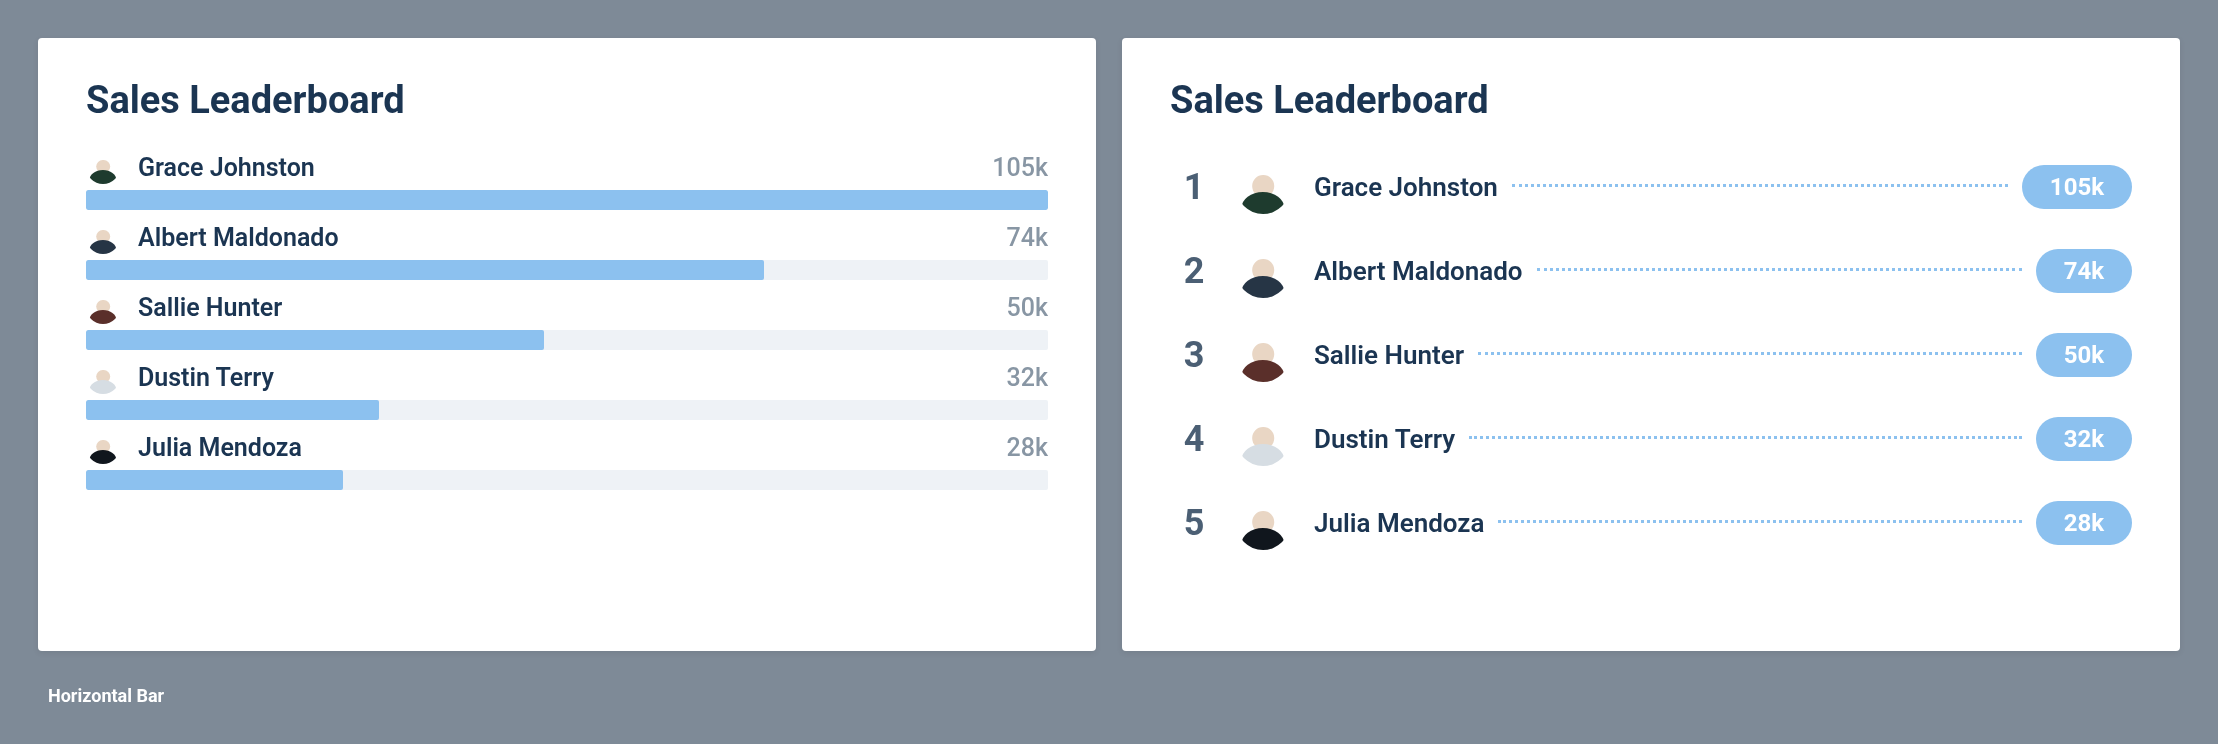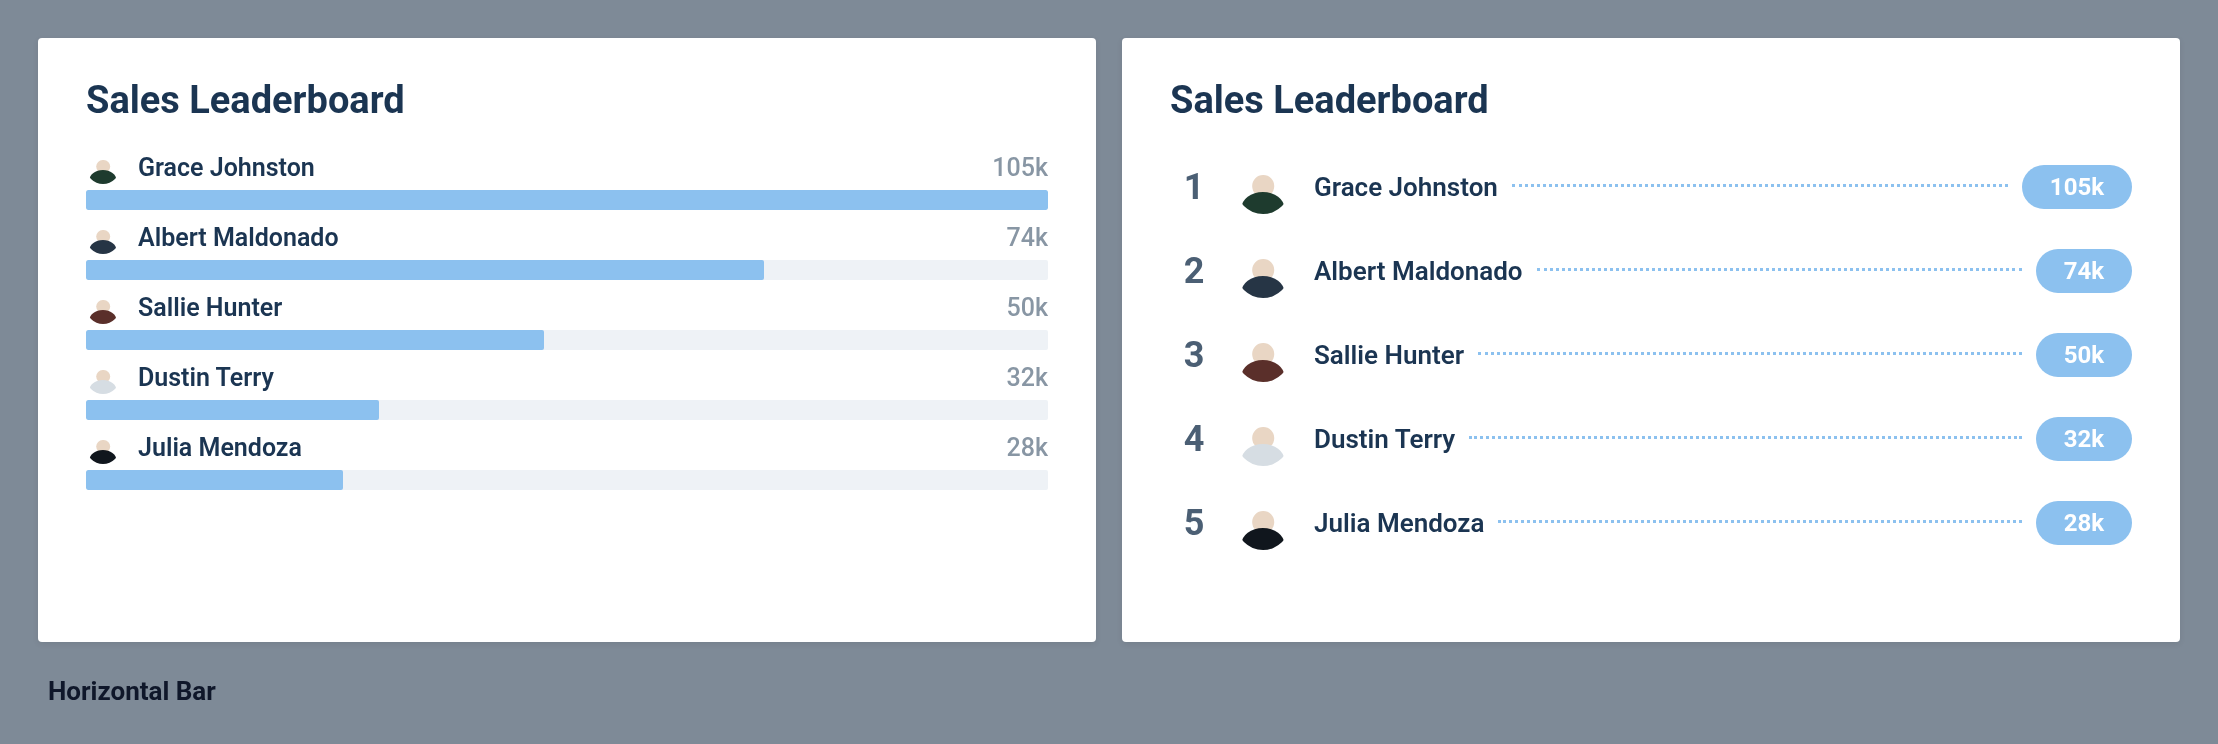--- a/index.html
+++ b/index.html
@@ -113,22 +113,22 @@
   }
 
   
   .captions {
     display: flex;
     gap: 38px;
     margin-top: 34px;
   }
   .caption {
     flex: 1;
-    color: #0f172a;
-    font-size: 26px;
+    color: #ffffff;
+    font-size: 18px;
     font-weight: 700;
     padding-left: 10px;
   }
 
   
   .avatar { background: #c9b29a radial-gradient(circle at 50% 35%, #e7d7c6 0 30%, transparent 31%), linear-gradient(#3a4a5a,#3a4a5a); position: relative; overflow:hidden;}
   .avatar::before{
     content:"";
     position:absolute;
     left:50%; top:28%;

